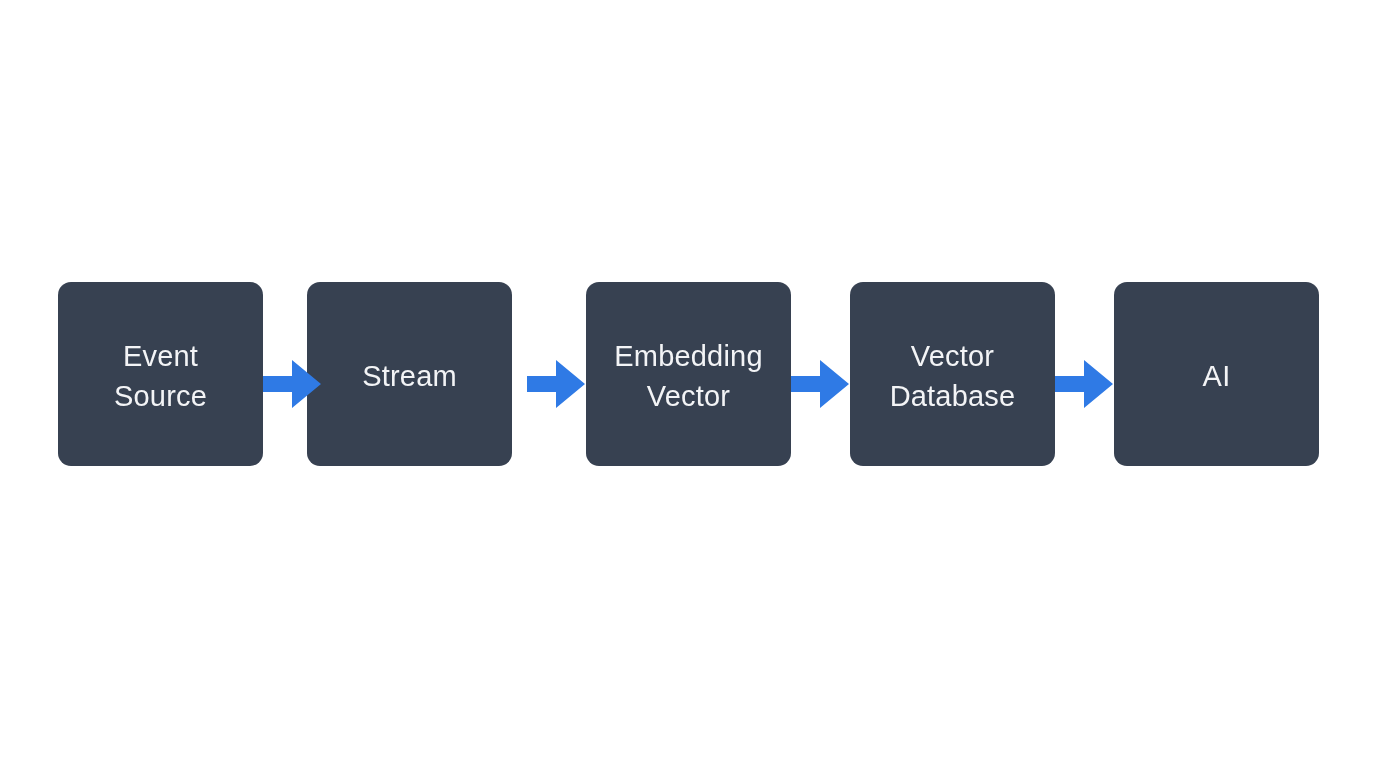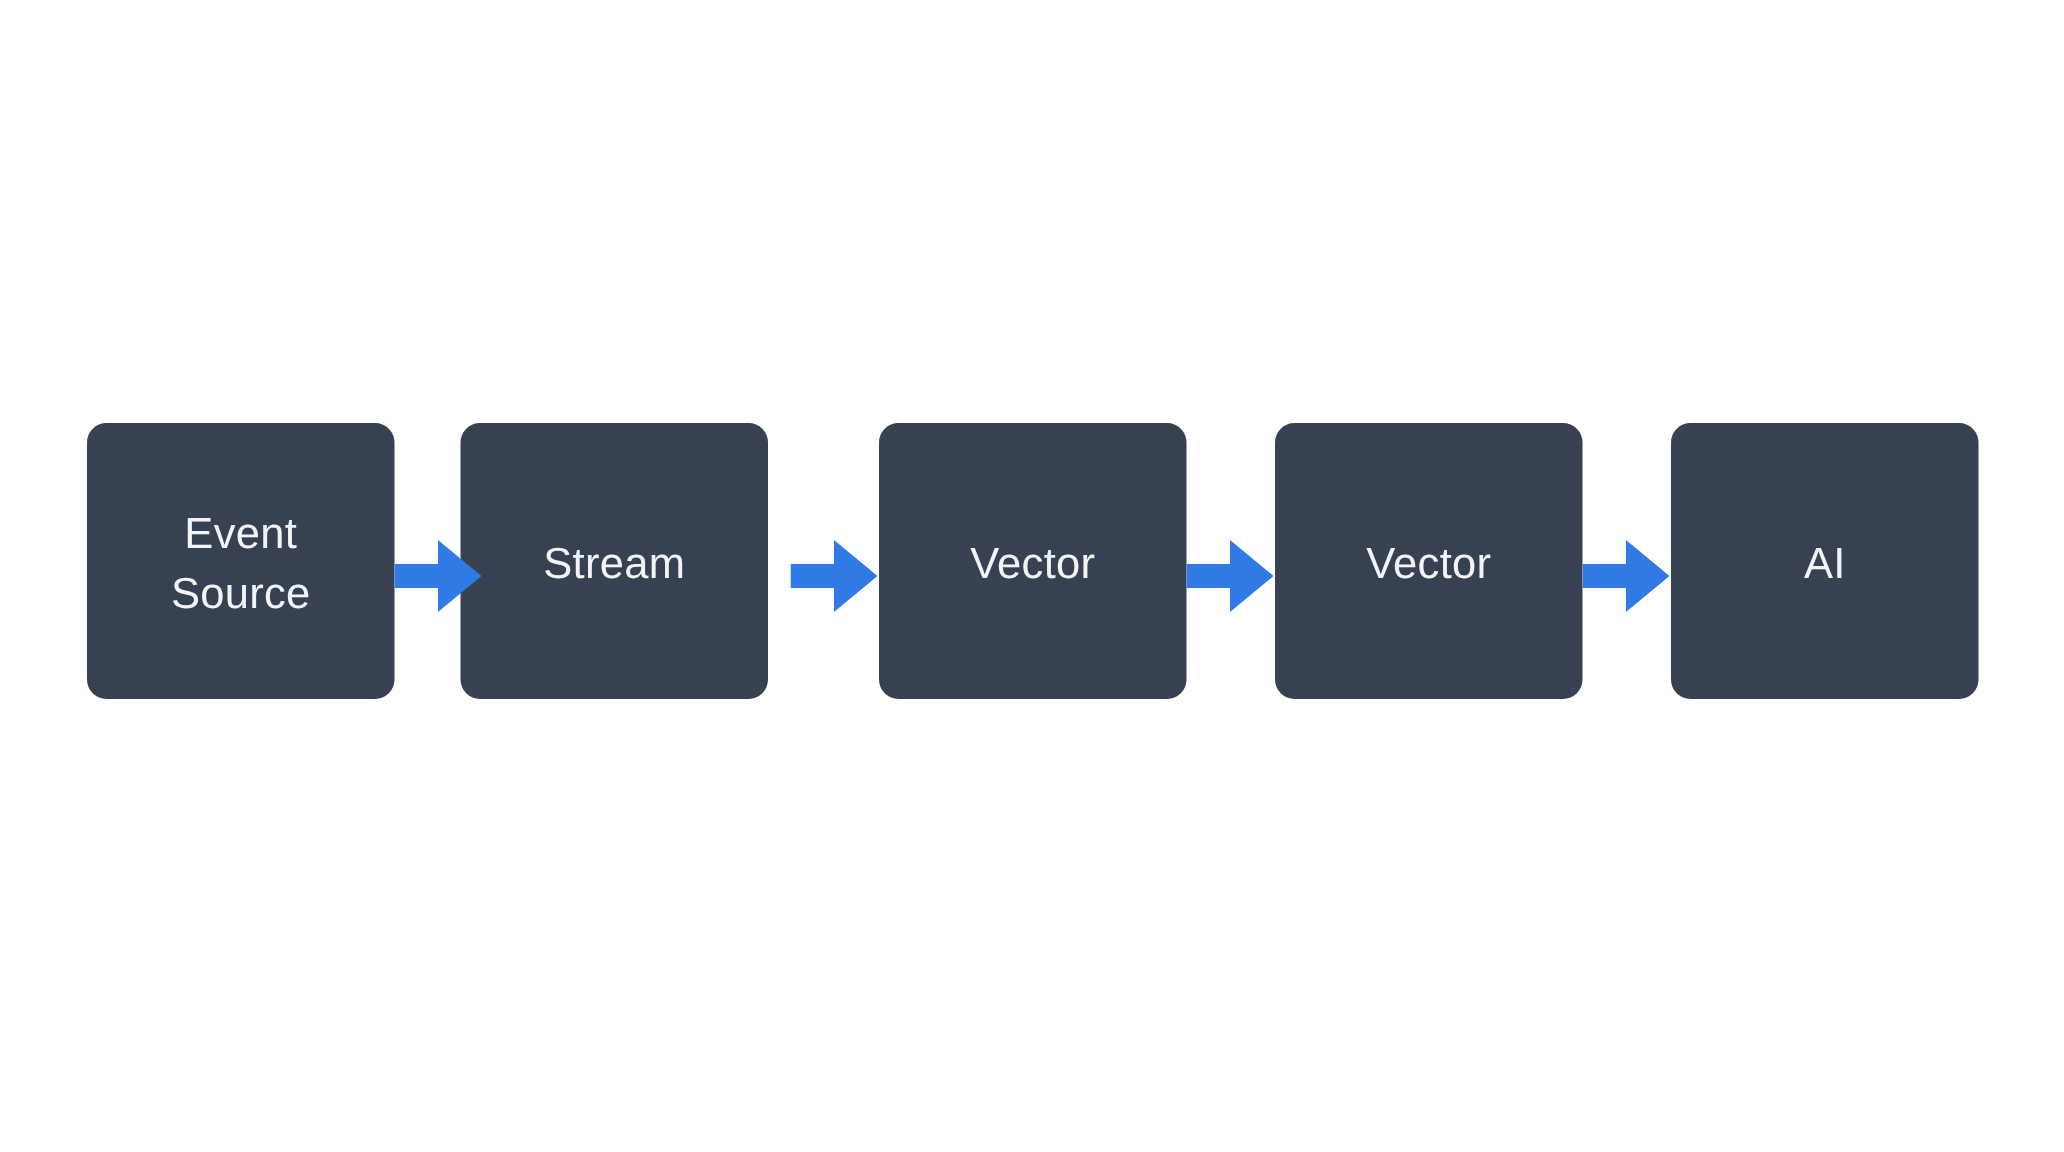--- a/index.html
+++ b/index.html
@@ -16,24 +16,26 @@
 
 <div>
   <div class="node" style="left:58px">
     <span>Event</span>
     <span>Source</span>
   </div>
   <div class="node" style="left:307px">
     <span>Stream</span>
   </div>
   <div class="node" style="left:586px">
+    <span>Embedding</span>
     <span>Vector</span>
   </div>
   <div class="node" style="left:850px">
     <span>Vector</span>
+    <span>Database</span>
   </div>
   <div class="node" style="left:1114px">
     <span>AI</span>
   </div>
 
   <svg class="arrow" style="left:263px" viewBox="0 0 59 48">
     <polygon points="0,16 29,16 29,0 58,24 29,48 29,32 0,32" fill="#2f7ae5"></polygon>
   </svg>
   <svg class="arrow" style="left:527px" viewBox="0 0 59 48">
     <polygon points="0,16 29,16 29,0 58,24 29,48 29,32 0,32" fill="#2f7ae5"></polygon>

